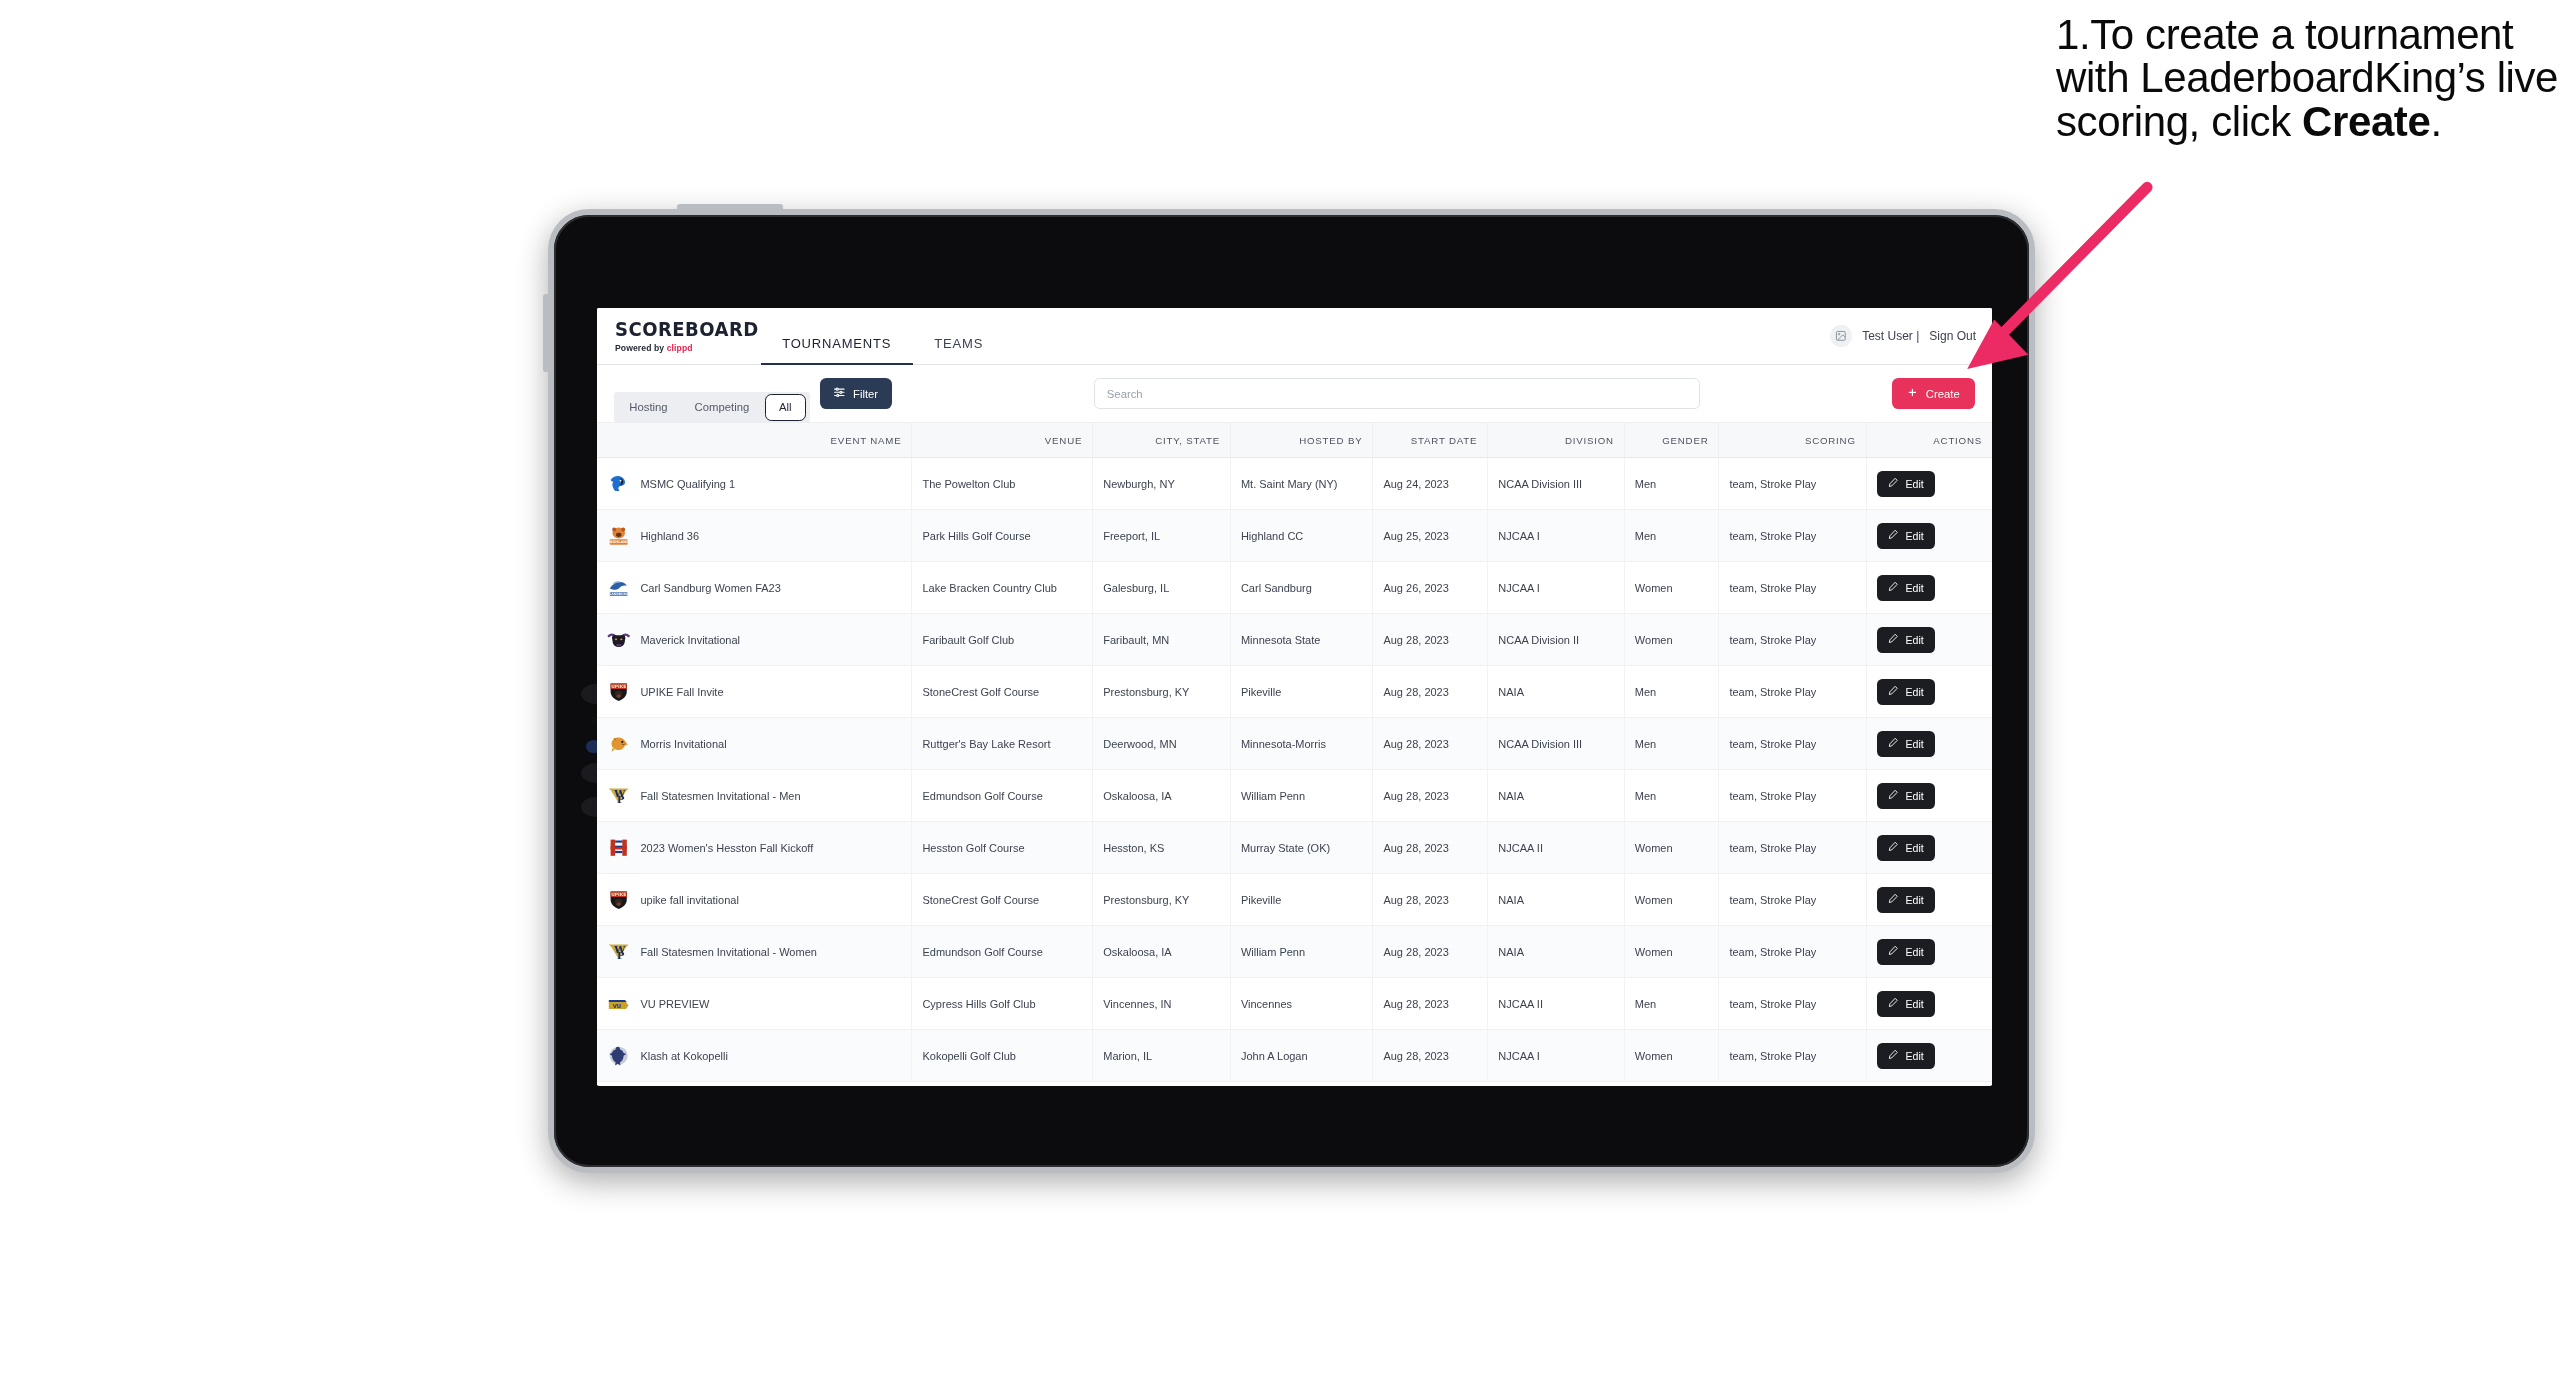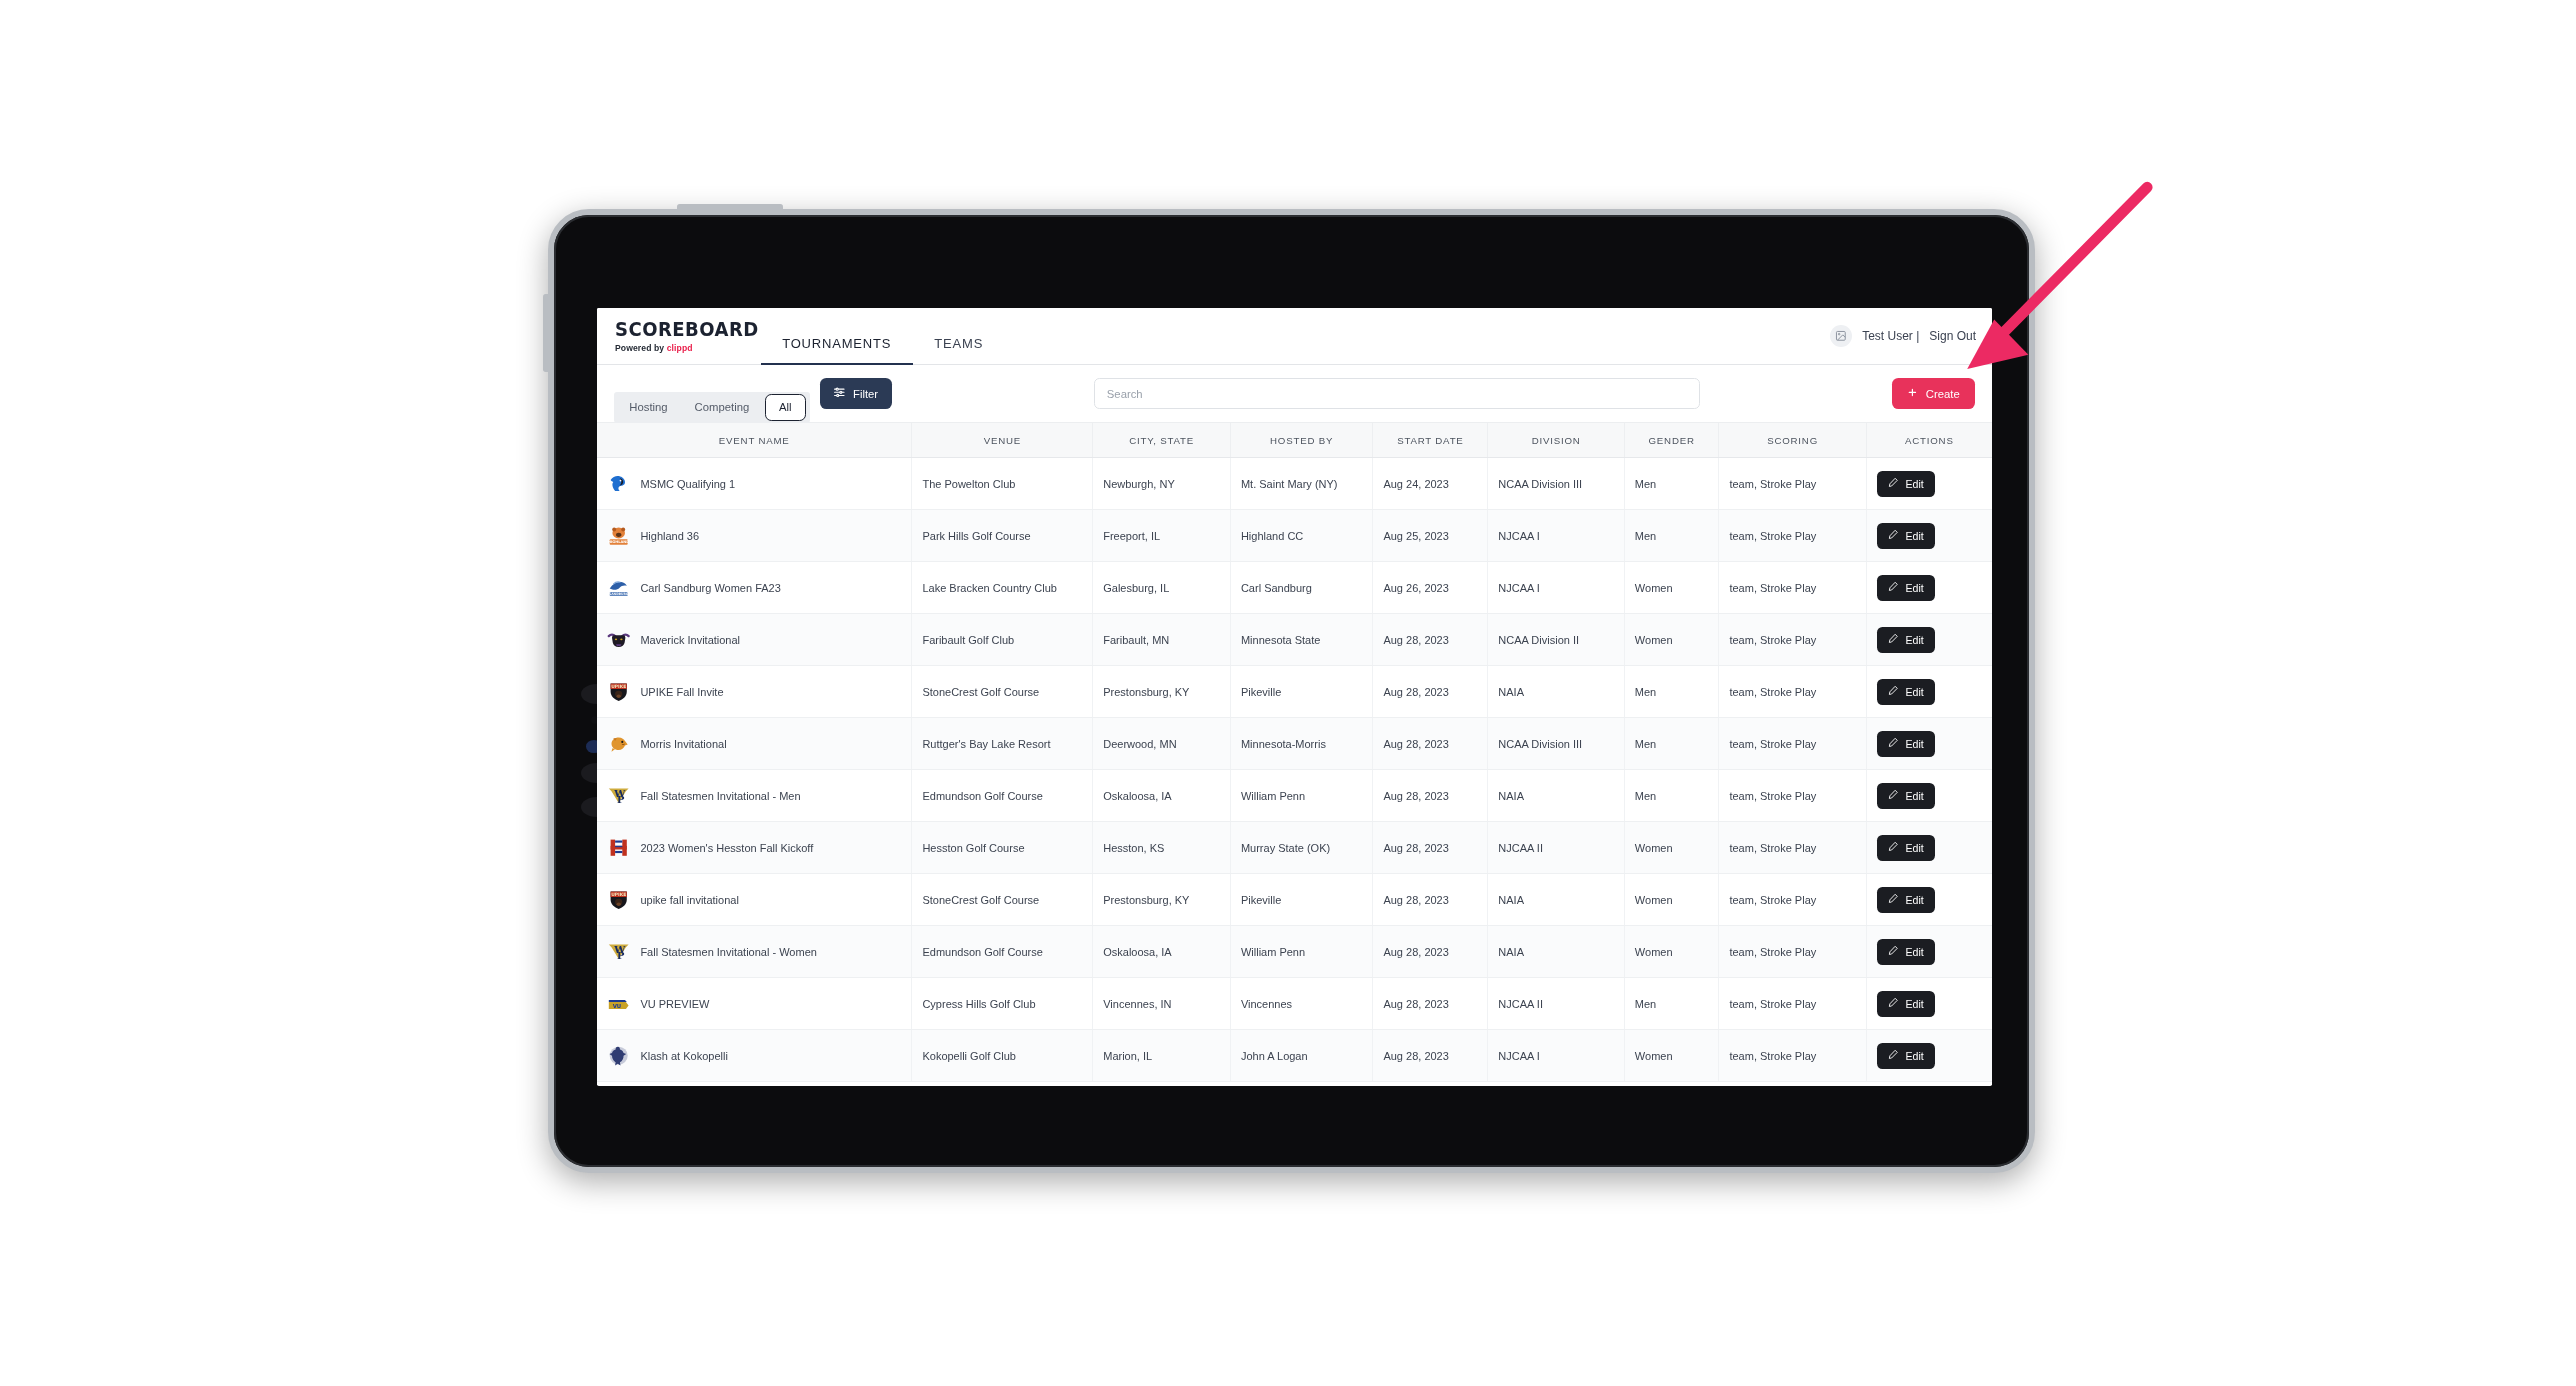--- a/index.html
+++ b/index.html
@@ -108,21 +108,21 @@
   .search-input::placeholder{ color:#9aa1ab; }
   .create-btn{
     height:31px; padding:0 15.3px; background:#e8325b; color:#fff; border:none;
     border-radius:6.3px; display:flex; align-items:center; gap:8px;
     font-size:11.3px; cursor:pointer; font-family:"Liberation Sans", sans-serif;
   }
 
   
   table{ width:100%; border-collapse:collapse; table-layout:fixed; }
   thead th{
-    background:#f7f8f9; text-align:center; font-weight:400;
+    background:#f7f8f9; text-align:right; font-weight:400;
     font-size:9.7px; letter-spacing:0.8px; color:#4c5costrich;
     color:#4c535e; padding:11.7px 10px; border-bottom:0.9px solid #e6e8eb;
     border-right:0.9px solid #edeff1; white-space:nowrap;margin-left:43px;
   }
   thead th:last-child{ border-right:none; }
   tbody td{
     font-size:11px; color:#3c4350; padding:0 10px; height:52px;
     border-bottom:0.9px solid #eef0f2; border-right:0.9px solid #f0f2f4;
     vertical-align:middle; white-space:nowrap; overflow:hidden; text-overflow:ellipsis;
   }
@@ -593,15 +593,18 @@
       </table>
 
     </div>
   </div>
 
   <svg id="arrow" viewBox="0 0 250 225">
     <line x1="228" y1="10" x2="58" y2="182" stroke="#ec2a63" stroke-width="12" stroke-linecap="round"></line>
     <polygon points="28,212 96,196 58,157" fill="#ec2a63"></polygon>
   </svg>
 
+  <div id="annotation">
+    <span>1.</span><span>To create a tournament with LeaderboardKing’s live scoring, click </span><b>Create</b><span>.</span>
+  </div>
 
 </div>
 
 
 </body></html>

